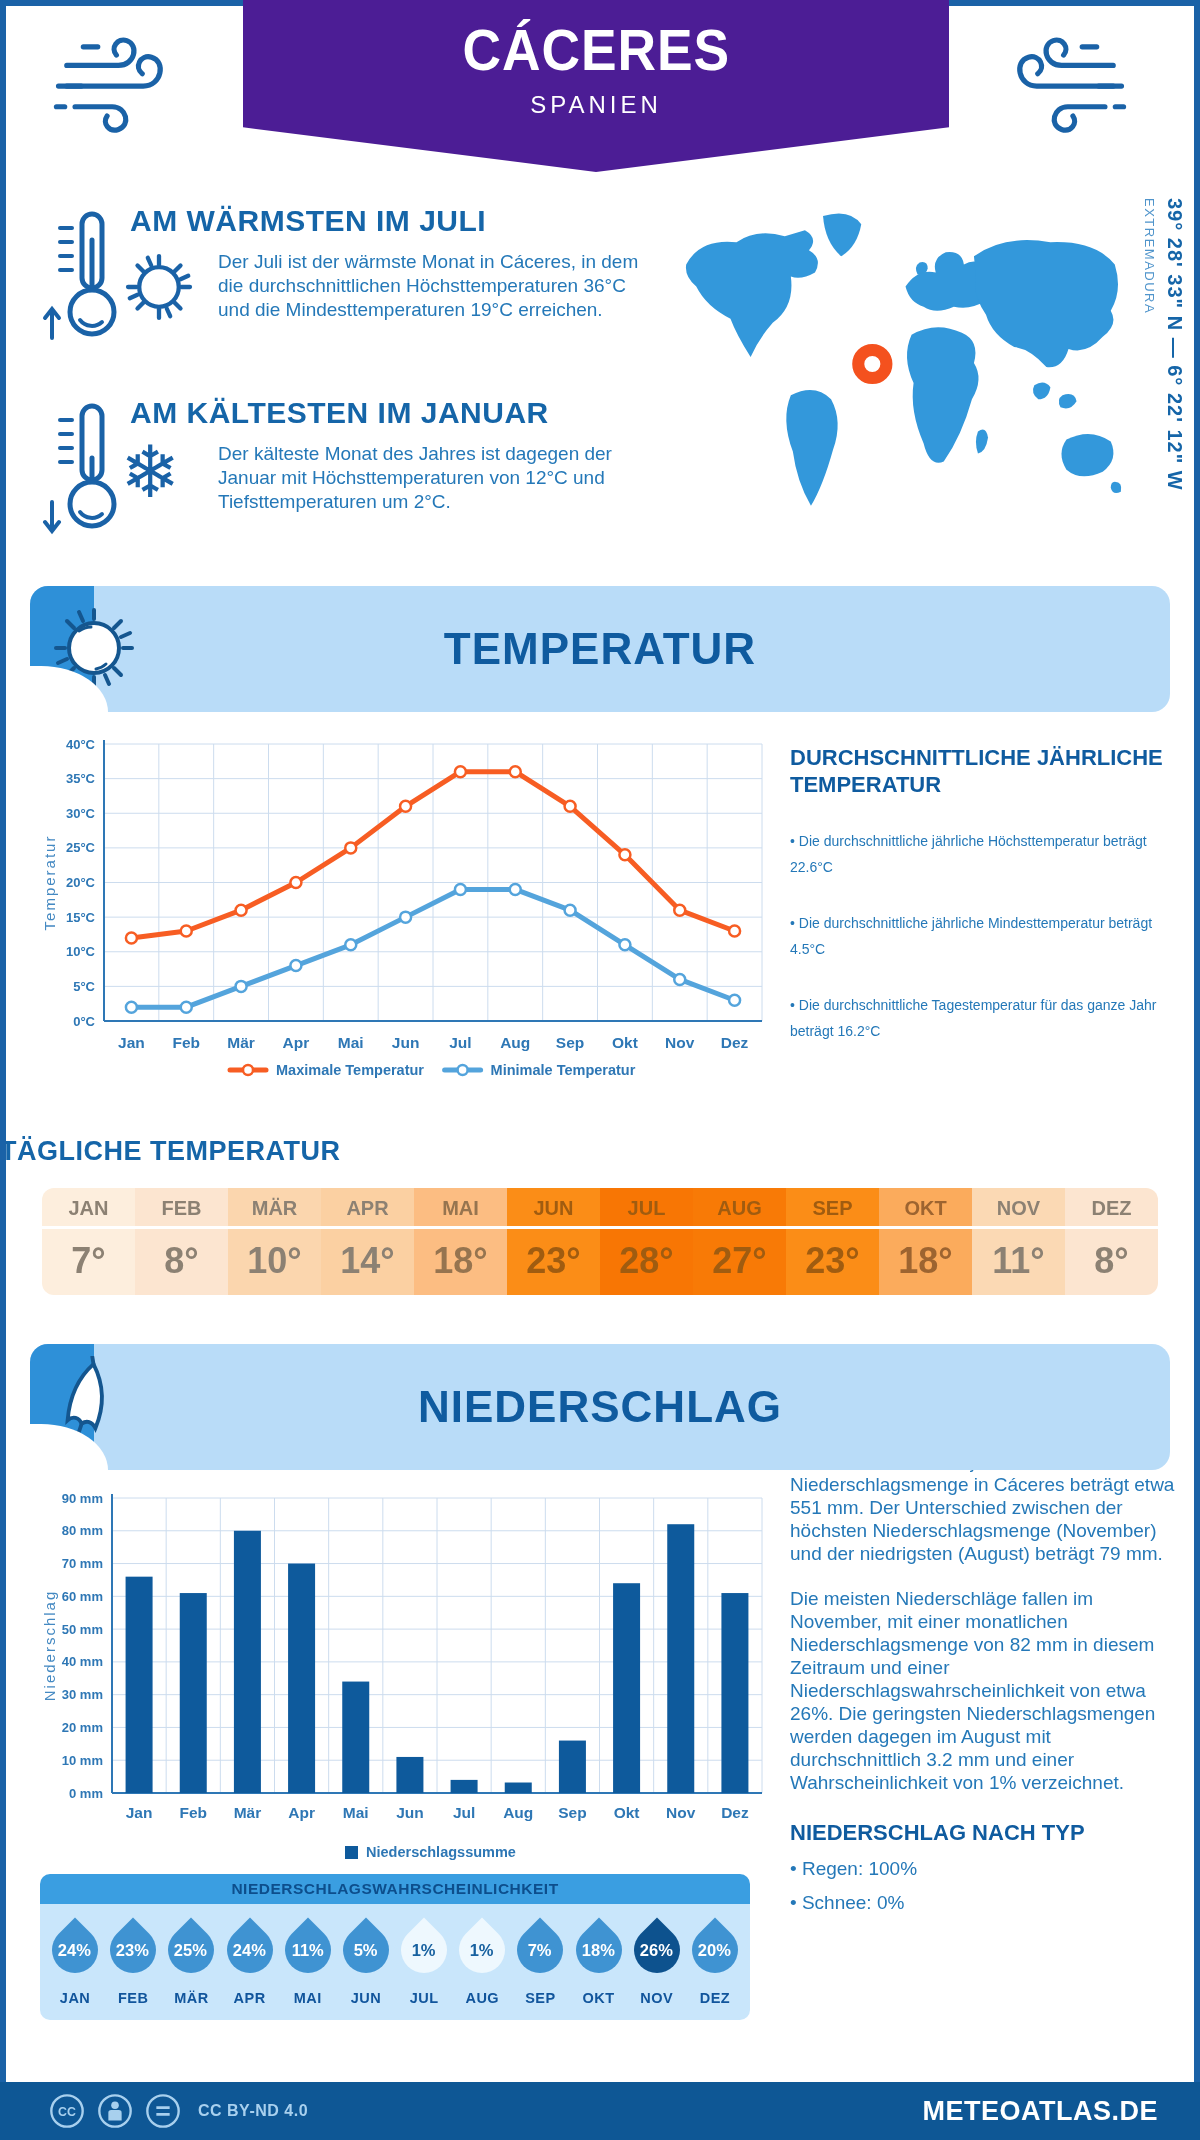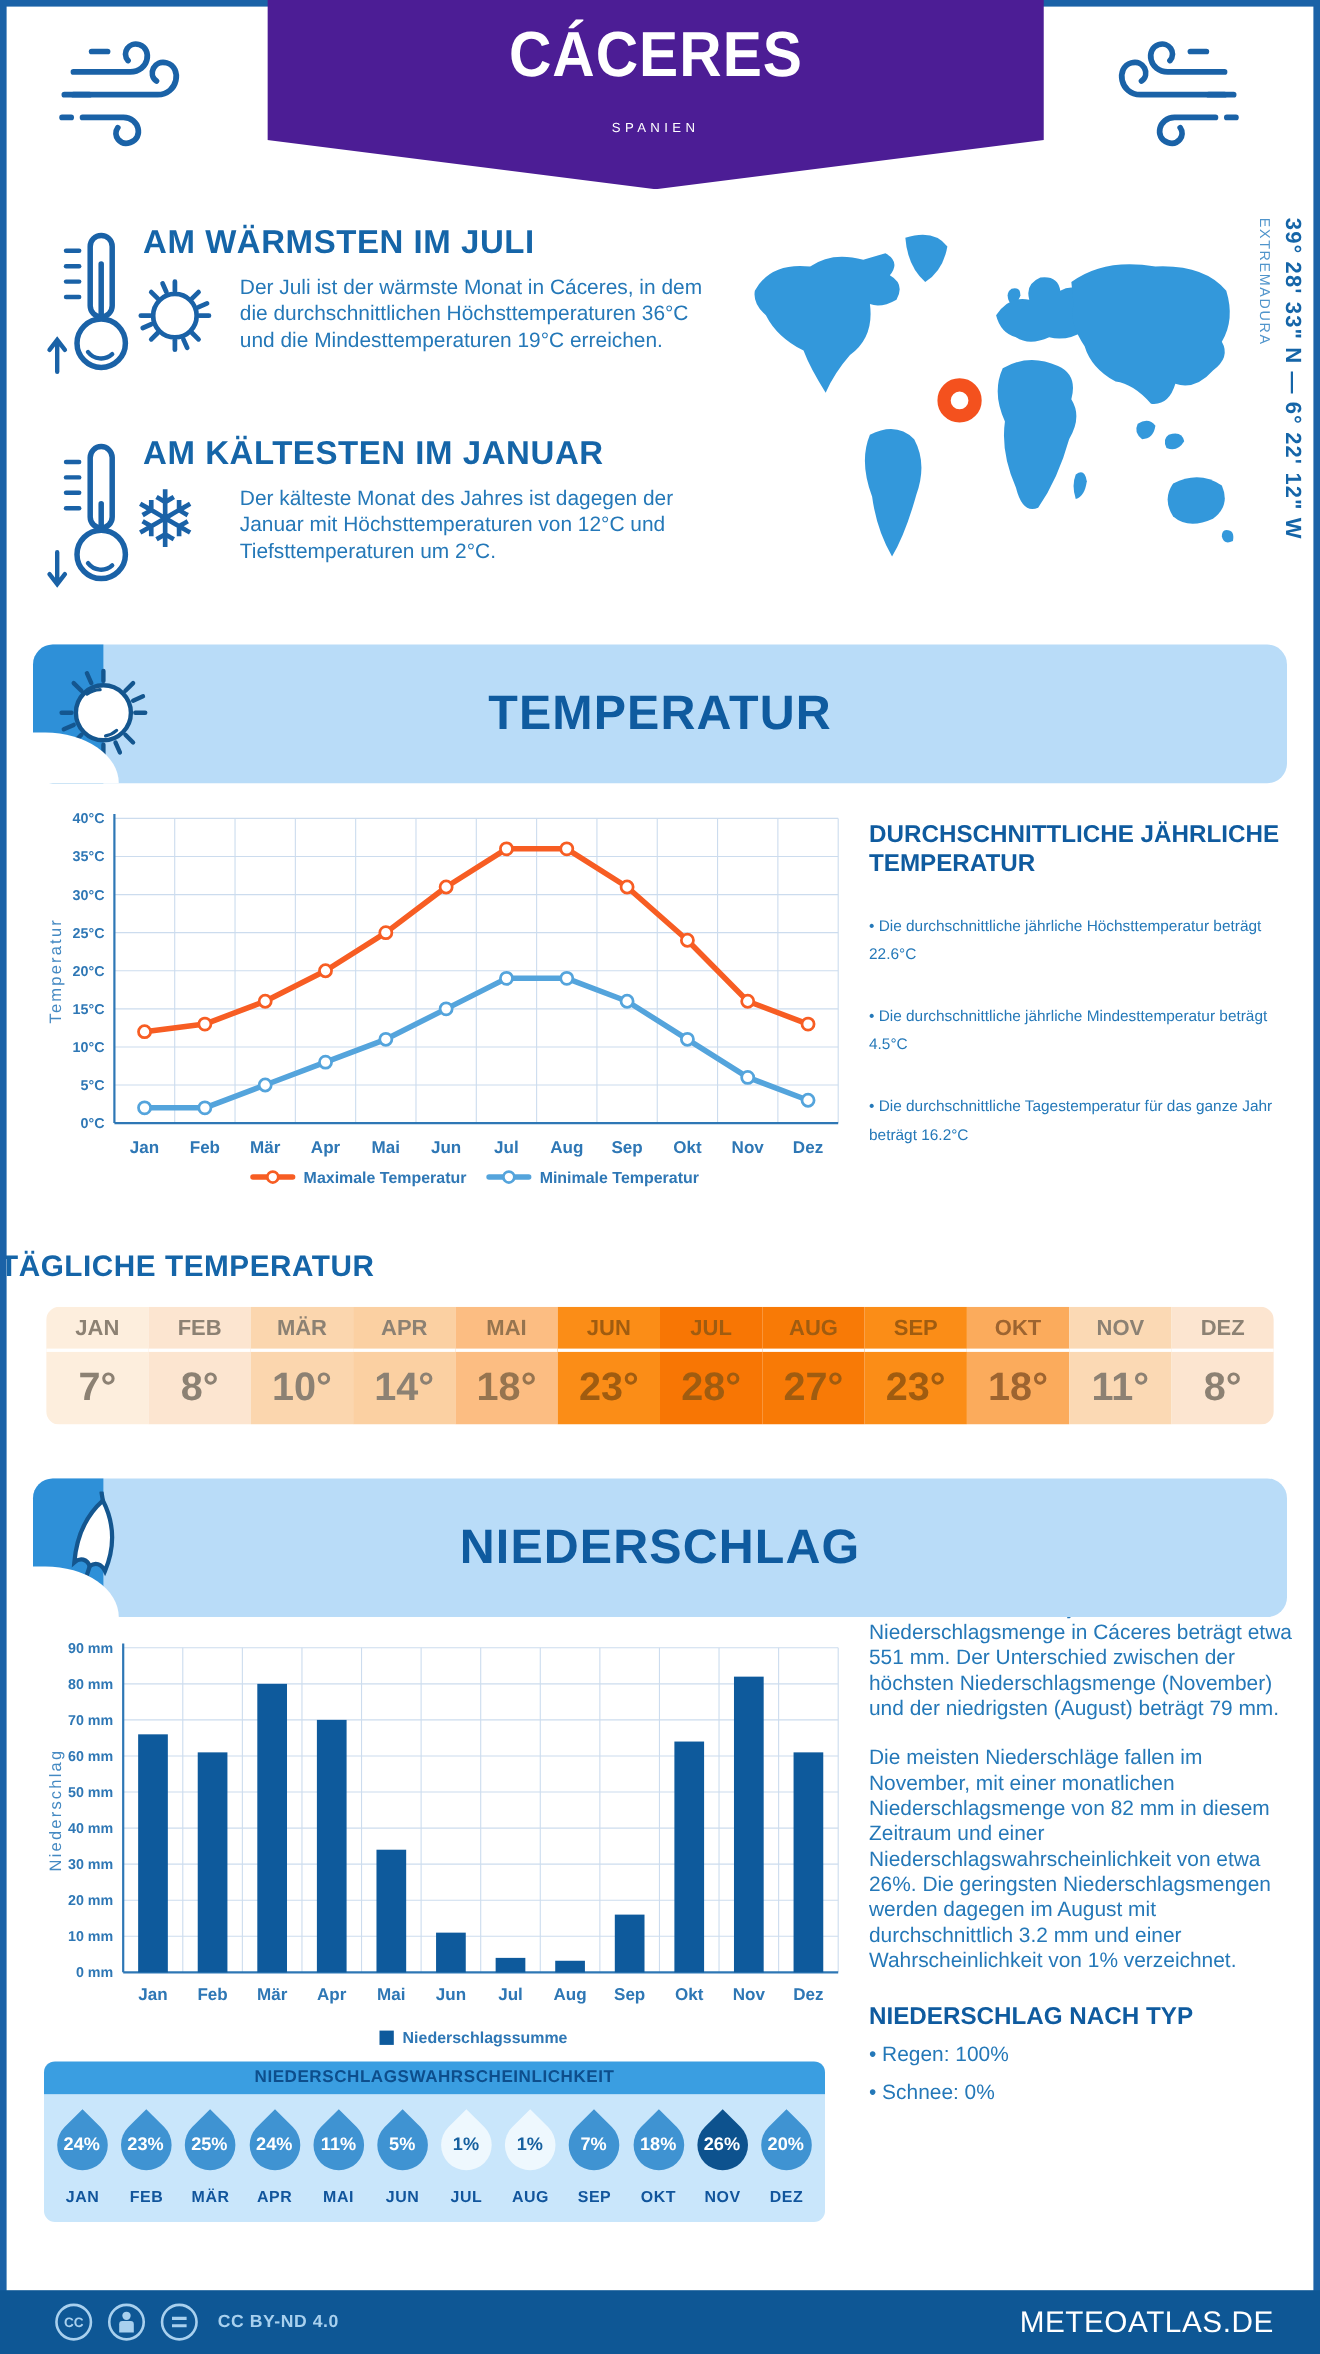--- a/index.html
+++ b/index.html
@@ -8,21 +8,21 @@
   .edge{position:absolute;background:#1a62a7;z-index:5;}
   .edge-top{left:0;top:0;width:1200px;height:6px;}
   .edge-left{left:0;top:0;width:6px;height:2140px;}
   .edge-right{right:0;top:0;width:6px;height:2140px;}
 
   
   .hero{position:absolute;left:243px;top:0;width:706px;height:172px;background:#4c1d95;
         clip-path:polygon(0 0,100% 0,100% 74%,50% 100%,0 74%);z-index:6;
         display:flex;flex-direction:column;align-items:center;}
   .hero-title{margin-top:16px;color:#fff;font-size:58px;font-weight:bold;letter-spacing:1px;transform:scaleX(.92);}
-  .hero-sub{margin-top:26px;color:#fff;font-size:12px;letter-spacing:4px;}
+  .hero-sub{margin-top:8px;color:#fff;font-size:24px;letter-spacing:4px;}
   .windicon{position:absolute;z-index:4;}
 
   
   .info-head{position:absolute;left:130px;width:560px;font-size:30px;font-weight:bold;color:#1565a8;letter-spacing:.5px;}
   .info-text{position:absolute;left:218px;width:424px;font-size:19px;line-height:24px;color:#2478b8;}
   .snow{position:absolute;font-family:"DejaVu Sans",sans-serif;color:#1a62a7;font-size:72px;line-height:72px;}
 
   
   .map{position:absolute;left:672px;top:198px;width:458px;height:332px;}
   .geo{position:absolute;top:198px;right:14px;height:400px;writing-mode:vertical-rl;z-index:6;}
@@ -70,21 +70,21 @@
         display:flex;align-items:center;justify-content:center;margin-top:8px;}
   .drop span{transform:rotate(-45deg);font-weight:bold;font-size:16.5px;}
   .dropmon{margin-top:8px;font-weight:bold;font-size:14.5px;color:#11559c;letter-spacing:.5px;}
 
   
   .footer{position:absolute;left:0;top:2082px;width:1200px;height:58px;background:#0e5795;z-index:6;
         display:flex;align-items:center;}
   .cc-group{display:flex;align-items:center;margin-left:48px;}
   .cc-group svg{margin-right:10px;}
   .cc-label{color:#a8d0ee;font-size:16px;font-weight:bold;letter-spacing:.5px;margin-left:6px;}
-  .site{position:absolute;right:42px;color:#fff;font-size:27px;font-weight:normal;letter-spacing:.5px;}
+  .site{position:absolute;right:42px;color:#fff;font-size:27px;font-weight:bold;letter-spacing:.5px;}
 </style>
 </head>
 <body>
 
 <div class="page">
   <div class="edge edge-top"></div>
   <div class="edge edge-left"></div>
   <div class="edge edge-right"></div>
 
   <svg class="windicon" style="left:52px;top:22px" width="135" height="122" viewBox="0 0 130 118">

